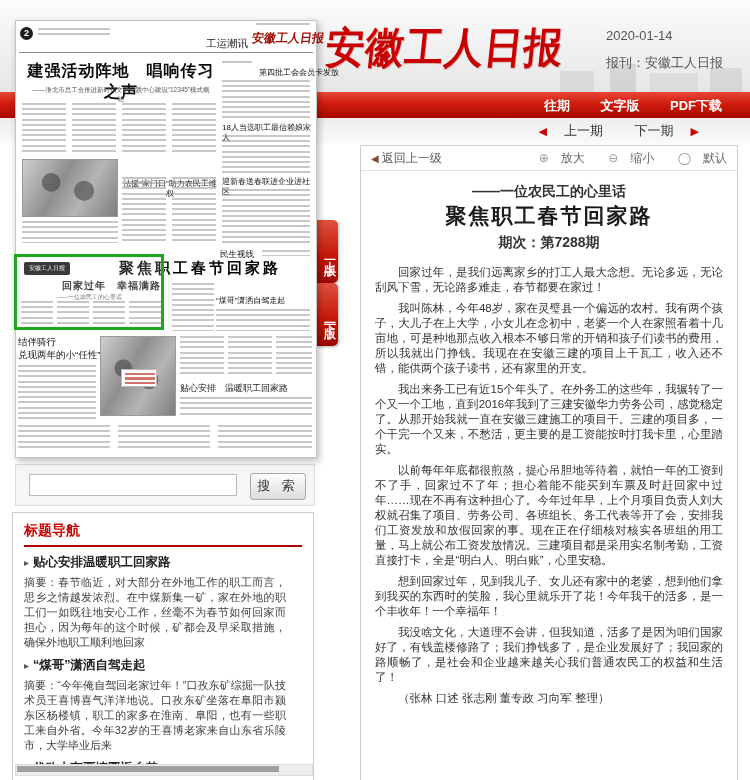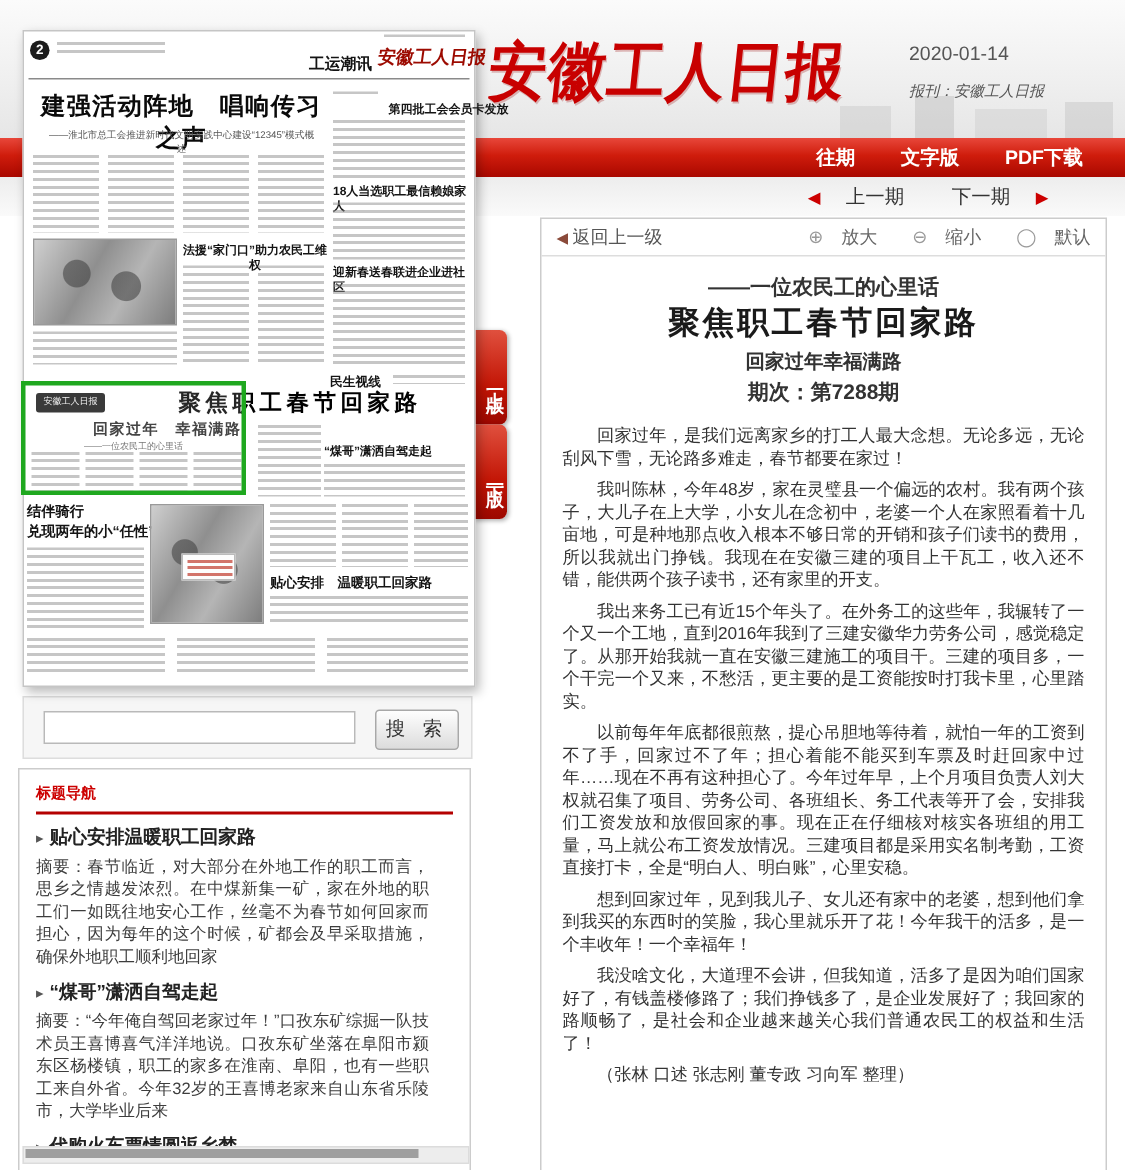--- a/index.html
+++ b/index.html
@@ -19,39 +19,39 @@
       linear-gradient(180deg,transparent 0 16px,#c6c6c6 16px) 170px 0/55px 100% no-repeat,
       linear-gradient(180deg,transparent 0 9px,#b5b5b5 9px) 240px 0/30px 100% no-repeat,
       linear-gradient(180deg,transparent 0 13px,#c0c0c0 13px) 560px 0/34px 100% no-repeat,
       linear-gradient(180deg,transparent 0 6px,#b0b0b0 6px) 610px 0/26px 100% no-repeat,
       linear-gradient(180deg,transparent 0 15px,#c6c6c6 15px) 650px 0/48px 100% no-repeat,
       linear-gradient(180deg,transparent 0 10px,#b8b8b8 10px) 710px 0/32px 100% no-repeat;}
   .brand-title{position:absolute;left:326px;top:20px;font-size:42px;font-weight:bold;
     color:#c80000;transform:skewX(-6deg) scaleX(.92);transform-origin:left;
     letter-spacing:1px;white-space:nowrap;text-shadow:1px 1px 0 rgba(150,0,0,.25);}
   .top-date{position:absolute;left:606px;top:28px;font-size:13px;color:#555;}
-  .top-paper{position:absolute;left:606px;top:54px;font-size:10px;color:#555;font-style:italic;}
+  .top-paper{position:absolute;left:606px;top:54px;font-size:13px;color:#555;}
   
   .red-bar{position:absolute;left:0;top:92px;width:750px;height:26px;
     background:linear-gradient(180deg,#e8473a 0%,#cf1c0c 45%,#a90800 100%);z-index:2;}
   .red-nav{position:absolute;right:28px;top:0;height:26px;line-height:26px;}
   .red-nav span{color:#fff;font-size:13px;font-weight:bold;margin-left:26px;cursor:pointer;}
   
   .issue-row{position:absolute;left:0;top:118px;width:750px;height:26px;
     background:linear-gradient(180deg,#ededed,#fafafa);}
   .issue-inner{position:absolute;right:48px;top:0;height:26px;line-height:26px;font-size:13px;color:#333;}
   .issue-inner .arr{color:#c00;font-size:11px;margin:0 3px;}
   .issue-inner .lbl{margin:0 14px;cursor:pointer;}
   
   .paper{position:absolute;left:15px;top:20px;width:300px;height:436px;background:#fff;
     border:1px solid #c5c5c5;box-shadow:2px 3px 7px rgba(0,0,0,.28);z-index:5;}
   .paper *{box-sizing:border-box;}
   .sim{position:absolute;opacity:.5;
     background:repeating-linear-gradient(180deg,#8d8d8d 0,#8d8d8d 2px,transparent 2px,transparent 5.2px);}
-  .np-h{position:absolute;font-weight:bold;color:#141414;line-height:1.25;}
+  .np-h{position:absolute;font-weight:normal;color:#141414;line-height:1.25;}
   .photo{position:absolute;border:1px solid #9a9a9a;
     background:
       radial-gradient(circle at 30% 40%,rgba(60,60,60,.55) 0 12%,transparent 13%),
       radial-gradient(circle at 65% 55%,rgba(50,50,50,.5) 0 14%,transparent 15%),
       linear-gradient(120deg,#cfcfcf 0%,#8f8f8f 40%,#b5b5b5 65%,#7d7d7d 100%);}
   .page-circle{position:absolute;left:4px;top:6px;width:13px;height:13px;border-radius:50%;
     background:#1c1c1c;color:#fff;font-size:9px;font-weight:bold;text-align:center;line-height:13px;}
   .mini-masthead{position:absolute;left:236px;top:9px;font-size:12px;font-weight:bold;color:#9c0a00;
     transform:skewX(-8deg);white-space:nowrap;}
   .paper-rule{position:absolute;left:3px;top:31px;width:294px;border-top:1px solid #8a8a8a;}
@@ -78,21 +78,21 @@
     background:#f6f6f6;border:1px solid #ddd;box-sizing:border-box;}
   .search-input{position:absolute;left:13px;top:9px;width:208px;height:22px;
     border:1px solid #b9b9b9;background:#fff;box-sizing:border-box;font-size:12px;padding:0 5px;}
   .search-btn{position:absolute;left:234px;top:8px;width:54px;height:25px;
     background:linear-gradient(180deg,#fefefe,#dcdcdc);border:1px solid #a8a8a8;border-radius:3px;
     font-size:13px;color:#333;letter-spacing:4px;text-align:center;line-height:23px;cursor:pointer;
     font-family:inherit;}
   
   .tnav{position:absolute;left:12px;top:512px;width:302px;height:300px;background:#fff;
     border:1px solid #ccc;box-sizing:border-box;padding:9px 11px 0 11px;}
-  .tnav-title{font-size:10px;font-weight:bold;color:#c00;}
+  .tnav-title{font-size:14px;font-weight:bold;color:#c00;}
   .tnav-rule{border-top:2px solid #b40000;margin:5px 0 7px 0;}
   .tnav-item-title{font-size:12.5px;font-weight:bold;color:#222;margin:7px 0 4px 0;cursor:pointer;}
   .tnav-item-title .tri{color:#555;font-size:10px;margin-right:4px;}
   .tnav-sum{font-size:11px;color:#3d3d3d;line-height:15px;text-align:justify;margin:0 16px 4px 0;}
   .tnav-scroll{position:absolute;left:2px;top:251px;width:296px;height:10px;background:#ededed;
     border:1px solid #dcdcdc;}
   .tnav-thumb{position:absolute;left:1px;top:1px;width:262px;height:6px;background:#9f9f9f;cursor:pointer;}
   
   .article{position:absolute;left:360px;top:145px;width:378px;height:700px;background:#fff;
     border:1px solid #ccc;box-sizing:border-box;z-index:1;}
@@ -156,21 +156,21 @@
   <div class="sim" style="left:206px;top:168px;width:88px;height:56px;"></div>
 
   <div class="sim" style="left:6px;top:82px;width:44px;height:52px;"></div>
   <div class="sim" style="left:56px;top:82px;width:44px;height:52px;"></div>
   <div class="sim" style="left:106px;top:82px;width:44px;height:52px;"></div>
   <div class="sim" style="left:156px;top:82px;width:44px;height:52px;"></div>
 
   <div class="photo" style="left:6px;top:138px;width:96px;height:58px;"></div>
   <div class="sim" style="left:6px;top:200px;width:96px;height:22px;"></div>
 
-  <div class="np-h" style="left:106px;top:141px;width:96px;font-size:8px;text-align:center;">法援“家门口”助力农民工维权</div>
+  <div class="np-h" style="left:106px;top:158px;width:96px;font-size:8px;text-align:center;">法援“家门口”助力农民工维权</div>
   <div class="sim" style="left:106px;top:156px;width:44px;height:66px;"></div>
   <div class="sim" style="left:156px;top:156px;width:44px;height:66px;"></div>
 
   <div class="np-h" style="left:204px;top:228px;font-size:8.5px;">民生视线</div>
   <div class="sim" style="left:246px;top:229px;width:48px;height:6px;"></div>
 
   <div class="focus-headline">聚焦职工春节回家路</div>
 
   <div class="green-box">
     <div class="gb-mast">安徽工人日报</div>
@@ -238,21 +238,20 @@
     <span class="art-zoom">
       <span><span class="zi">⊕</span><span>放大</span></span>
       <span><span class="zi">⊖</span><span>缩小</span></span>
       <span><span class="zi">◯</span><span>默认</span></span>
     </span>
   </div>
 
   <div class="art-titleblock">
     <div class="art-sub1">——一位农民工的心里话</div>
     <div class="art-main">聚焦职工春节回家路</div>
-    <div class="art-sub2">回家过年幸福满路</div>
     <div class="art-issue">期次：第7288期</div>
   </div>
 
   <div class="art-body">
     <p>回家过年，是我们远离家乡的打工人最大念想。无论多远，无论刮风下雪，无论路多难走，春节都要在家过！</p>
     <p>我叫陈林，今年48岁，家在灵璧县一个偏远的农村。我有两个孩子，大儿子在上大学，小女儿在念初中，老婆一个人在家照看着十几亩地，可是种地那点收入根本不够日常的开销和孩子们读书的费用，所以我就出门挣钱。我现在在安徽三建的项目上干瓦工，收入还不错，能供两个孩子读书，还有家里的开支。</p>
     <p>我出来务工已有近15个年头了。在外务工的这些年，我辗转了一个又一个工地，直到2016年我到了三建安徽华力劳务公司，感觉稳定了。从那开始我就一直在安徽三建施工的项目干。三建的项目多，一个干完一个又来，不愁活，更主要的是工资能按时打我卡里，心里踏实。</p>
     <p>以前每年年底都很煎熬，提心吊胆地等待着，就怕一年的工资到不了手，回家过不了年；担心着能不能买到车票及时赶回家中过年……现在不再有这种担心了。今年过年早，上个月项目负责人刘大权就召集了项目、劳务公司、各班组长、务工代表等开了会，安排我们工资发放和放假回家的事。现在正在仔细核对核实各班组的用工量，马上就公布工资发放情况。三建项目都是采用实名制考勤，工资直接打卡，全是“明白人、明白账”，心里安稳。</p>
     <p>想到回家过年，见到我儿子、女儿还有家中的老婆，想到他们拿到我买的东西时的笑脸，我心里就乐开了花！今年我干的活多，是一个丰收年！一个幸福年！</p>
     <p>我没啥文化，大道理不会讲，但我知道，活多了是因为咱们国家好了，有钱盖楼修路了；我们挣钱多了，是企业发展好了；我回家的路顺畅了，是社会和企业越来越关心我们普通农民工的权益和生活了！</p>

